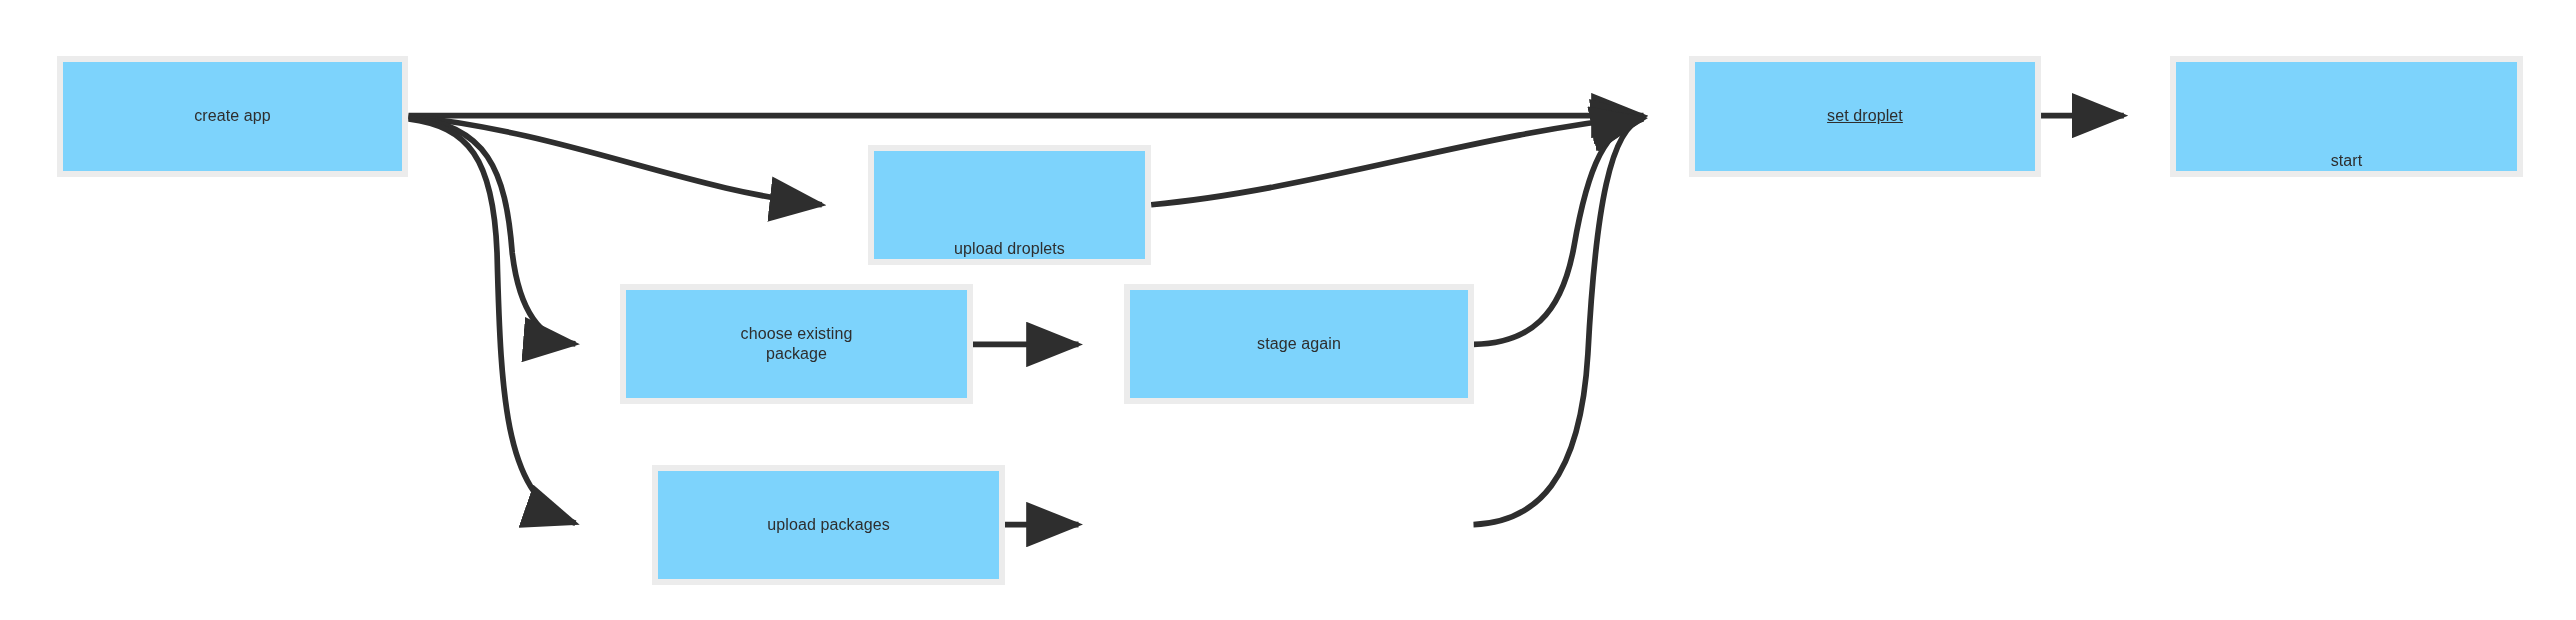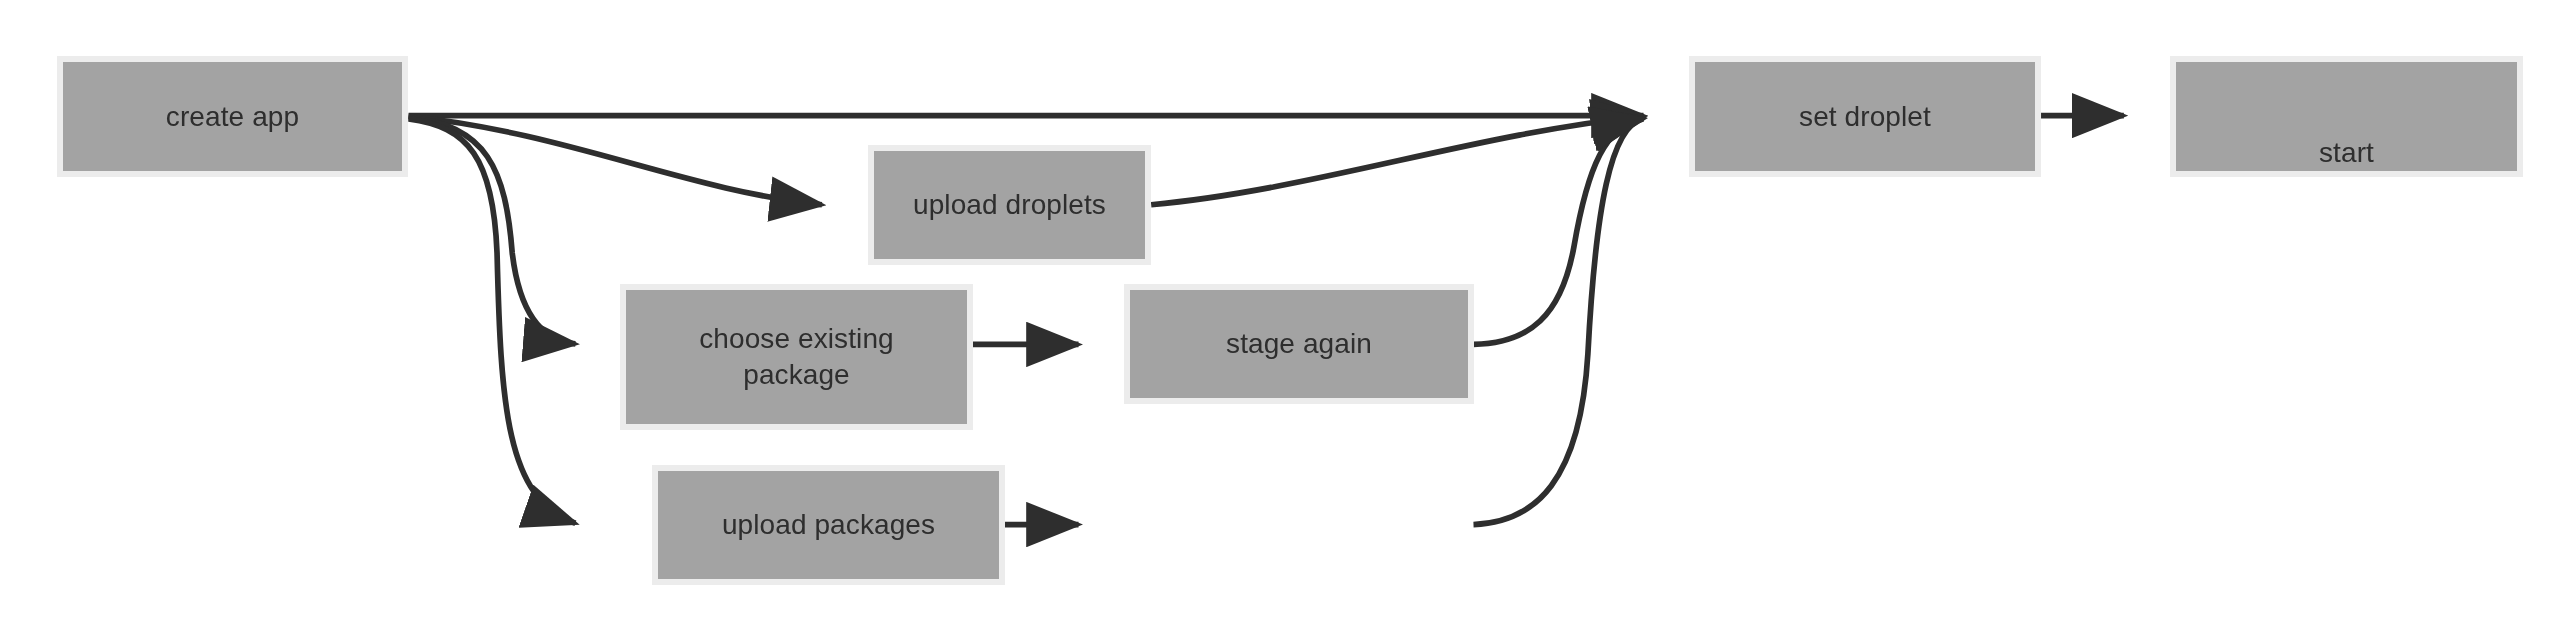--- a/index.html
+++ b/index.html
@@ -20,45 +20,45 @@
   #edge-layer {
     position: absolute;
     left: 0;
     top: 0;
     width: 2576px;
     height: 620px;
   }
   .node {
     position: absolute;
     box-sizing: border-box;
-    background: #a3a3a3;
+    background: #7dd3fc;
     border: 6.3px solid #ececec;
     display: flex;
     align-items: center;
     justify-content: center;
     text-align: center;
     color: #2e2e2e;
-    font-size: 28px;
+    font-size: 16px;
     line-height: 1.28;
     font-weight: 400;
     letter-spacing: 0.1px;
   }
   .node .label {
     display: block;
     padding: 0 8.9px;
     white-space: pre-line;
   }
   
   #node-create-app      { left:  57px; top:  56px; width:  351px; height: 121px; }
-  #node-upload-droplets { left:868px; top: 145px; width:  283px; height: 120px; }
-  #node-choose-existing { left: 620px; top: 284px; width:  353px; height: 146px; }
+  #node-upload-droplets { left:868px; top: 145px; width:  283px; height: 120px; align-items: flex-end; }
+  #node-choose-existing { left: 620px; top: 284px; width:  353px; height: 120px; }
   #node-stage-again     { left:1124px; top: 284px; width:  350px; height: 120px; }
   #node-upload-packages { left: 620px; top: 465px; width:  353px; height: 120px; margin-left: 32px; }
   #node-stage           { left:1124px; top: 465px; width:  350px; height: 120px; }
-  #node-set-droplet     { left:1689px; top:  56px; width:  352px; height: 121px; }
+  #node-set-droplet     { left:1689px; top:  56px; width:  352px; height: 121px; text-decoration: underline; }
   #node-start           { left:2170px; top:  56px; width:  353px; height: 121px; align-items: flex-end; }
 </style>
 </head>
 <body>
 
 <div id="canvas">
 
   <svg id="edge-layer" viewBox="0 0 4075 981" width="2576" height="620" xmlns="http://www.w3.org/2000/svg">
     <defs>
       <marker id="arrowhead" markerWidth="10" markerHeight="8" refX="9.2" refY="4" orient="auto" markerUnits="strokeWidth">

